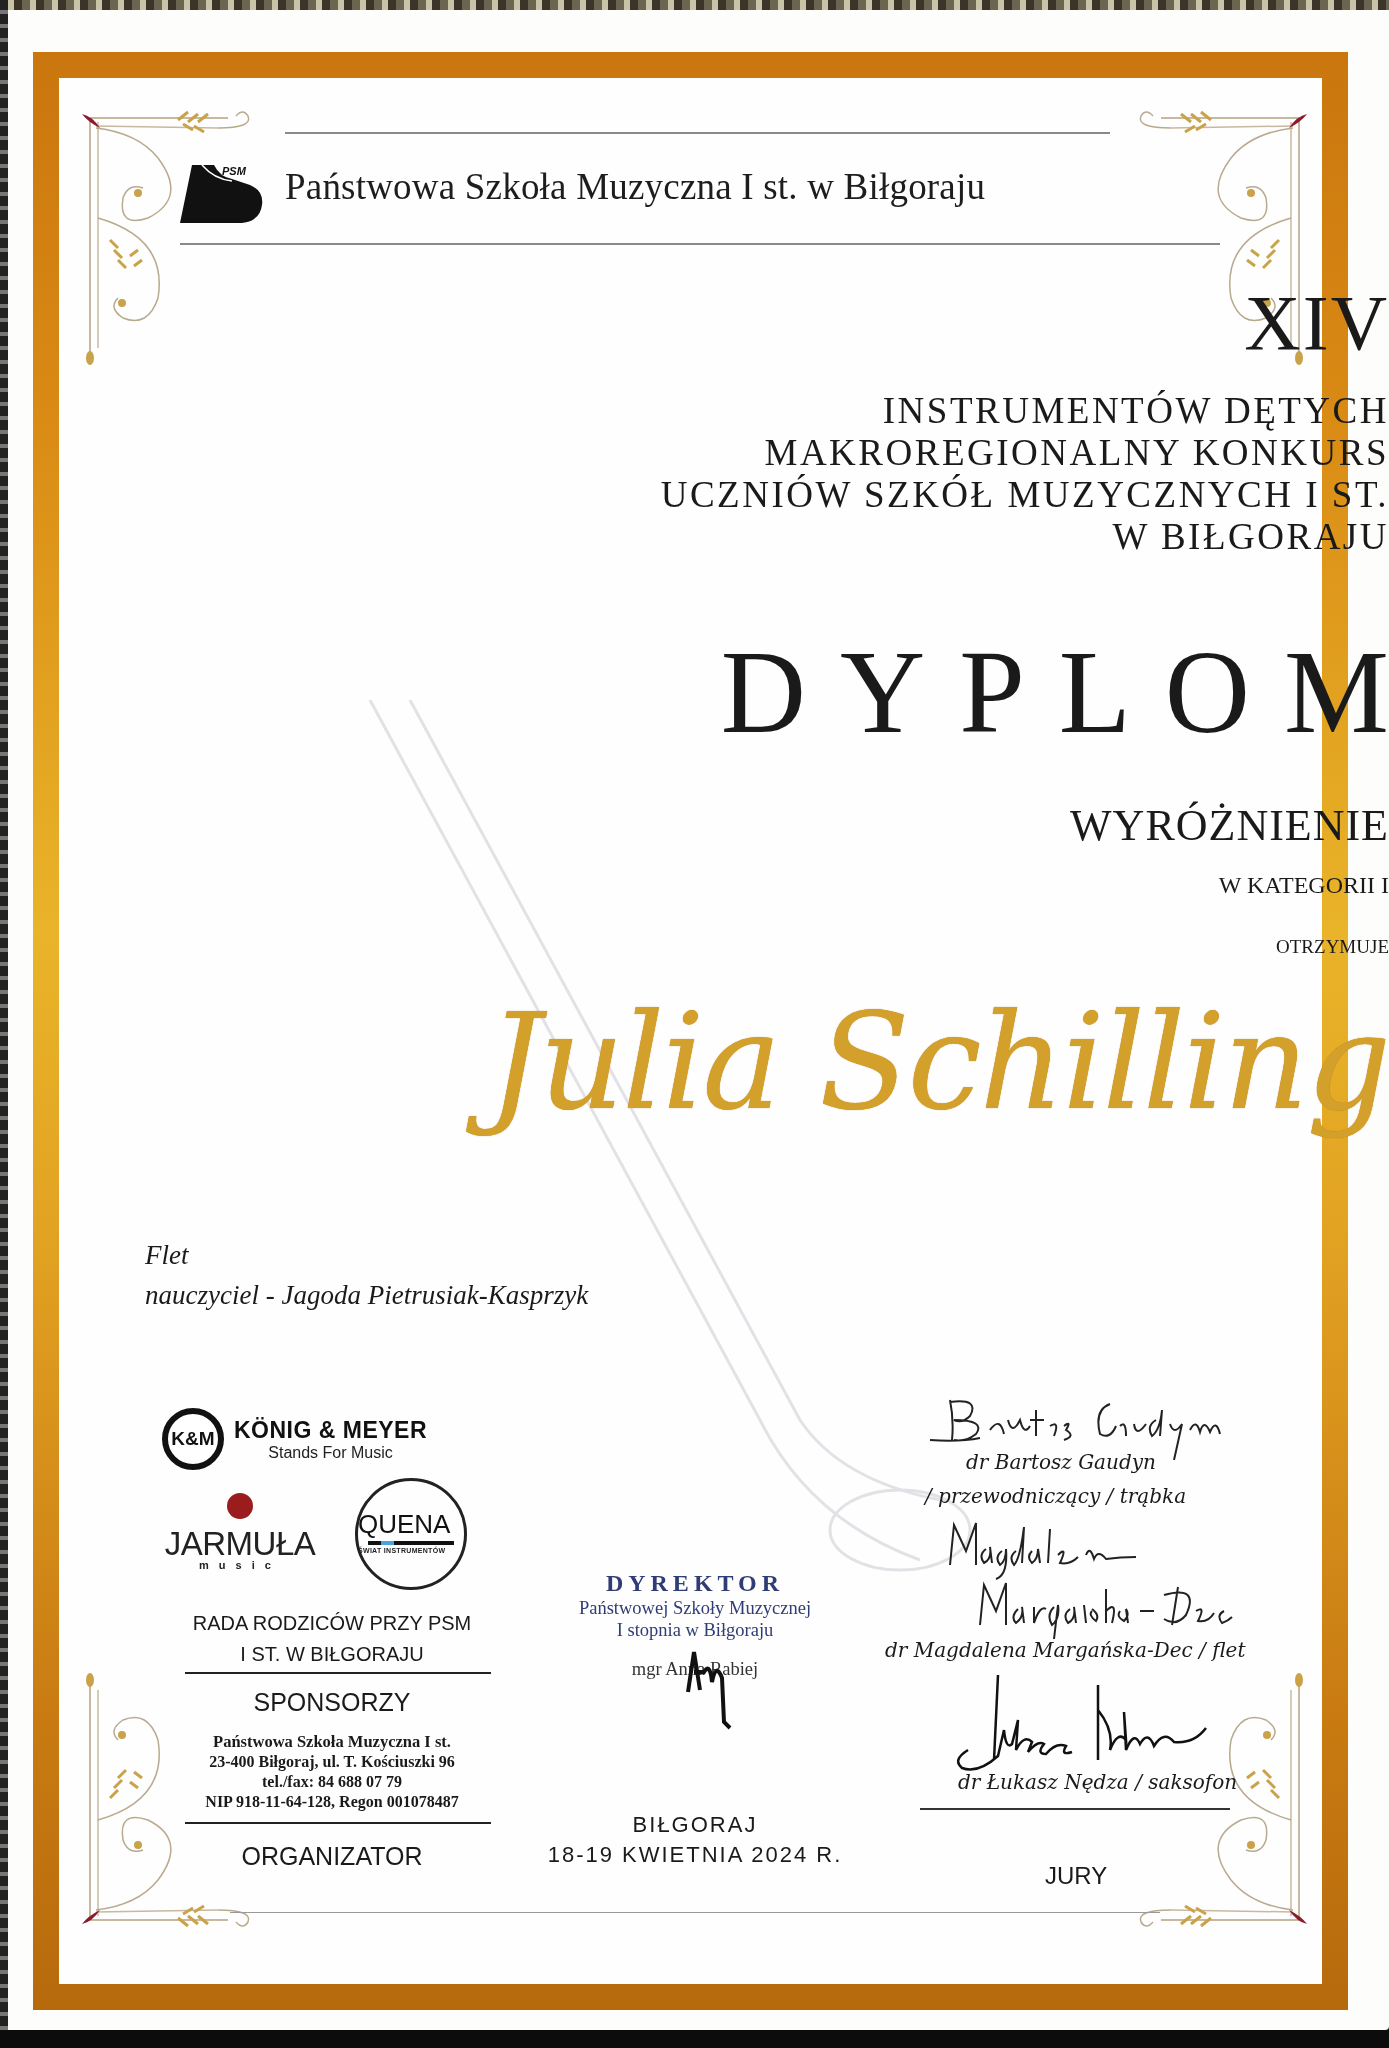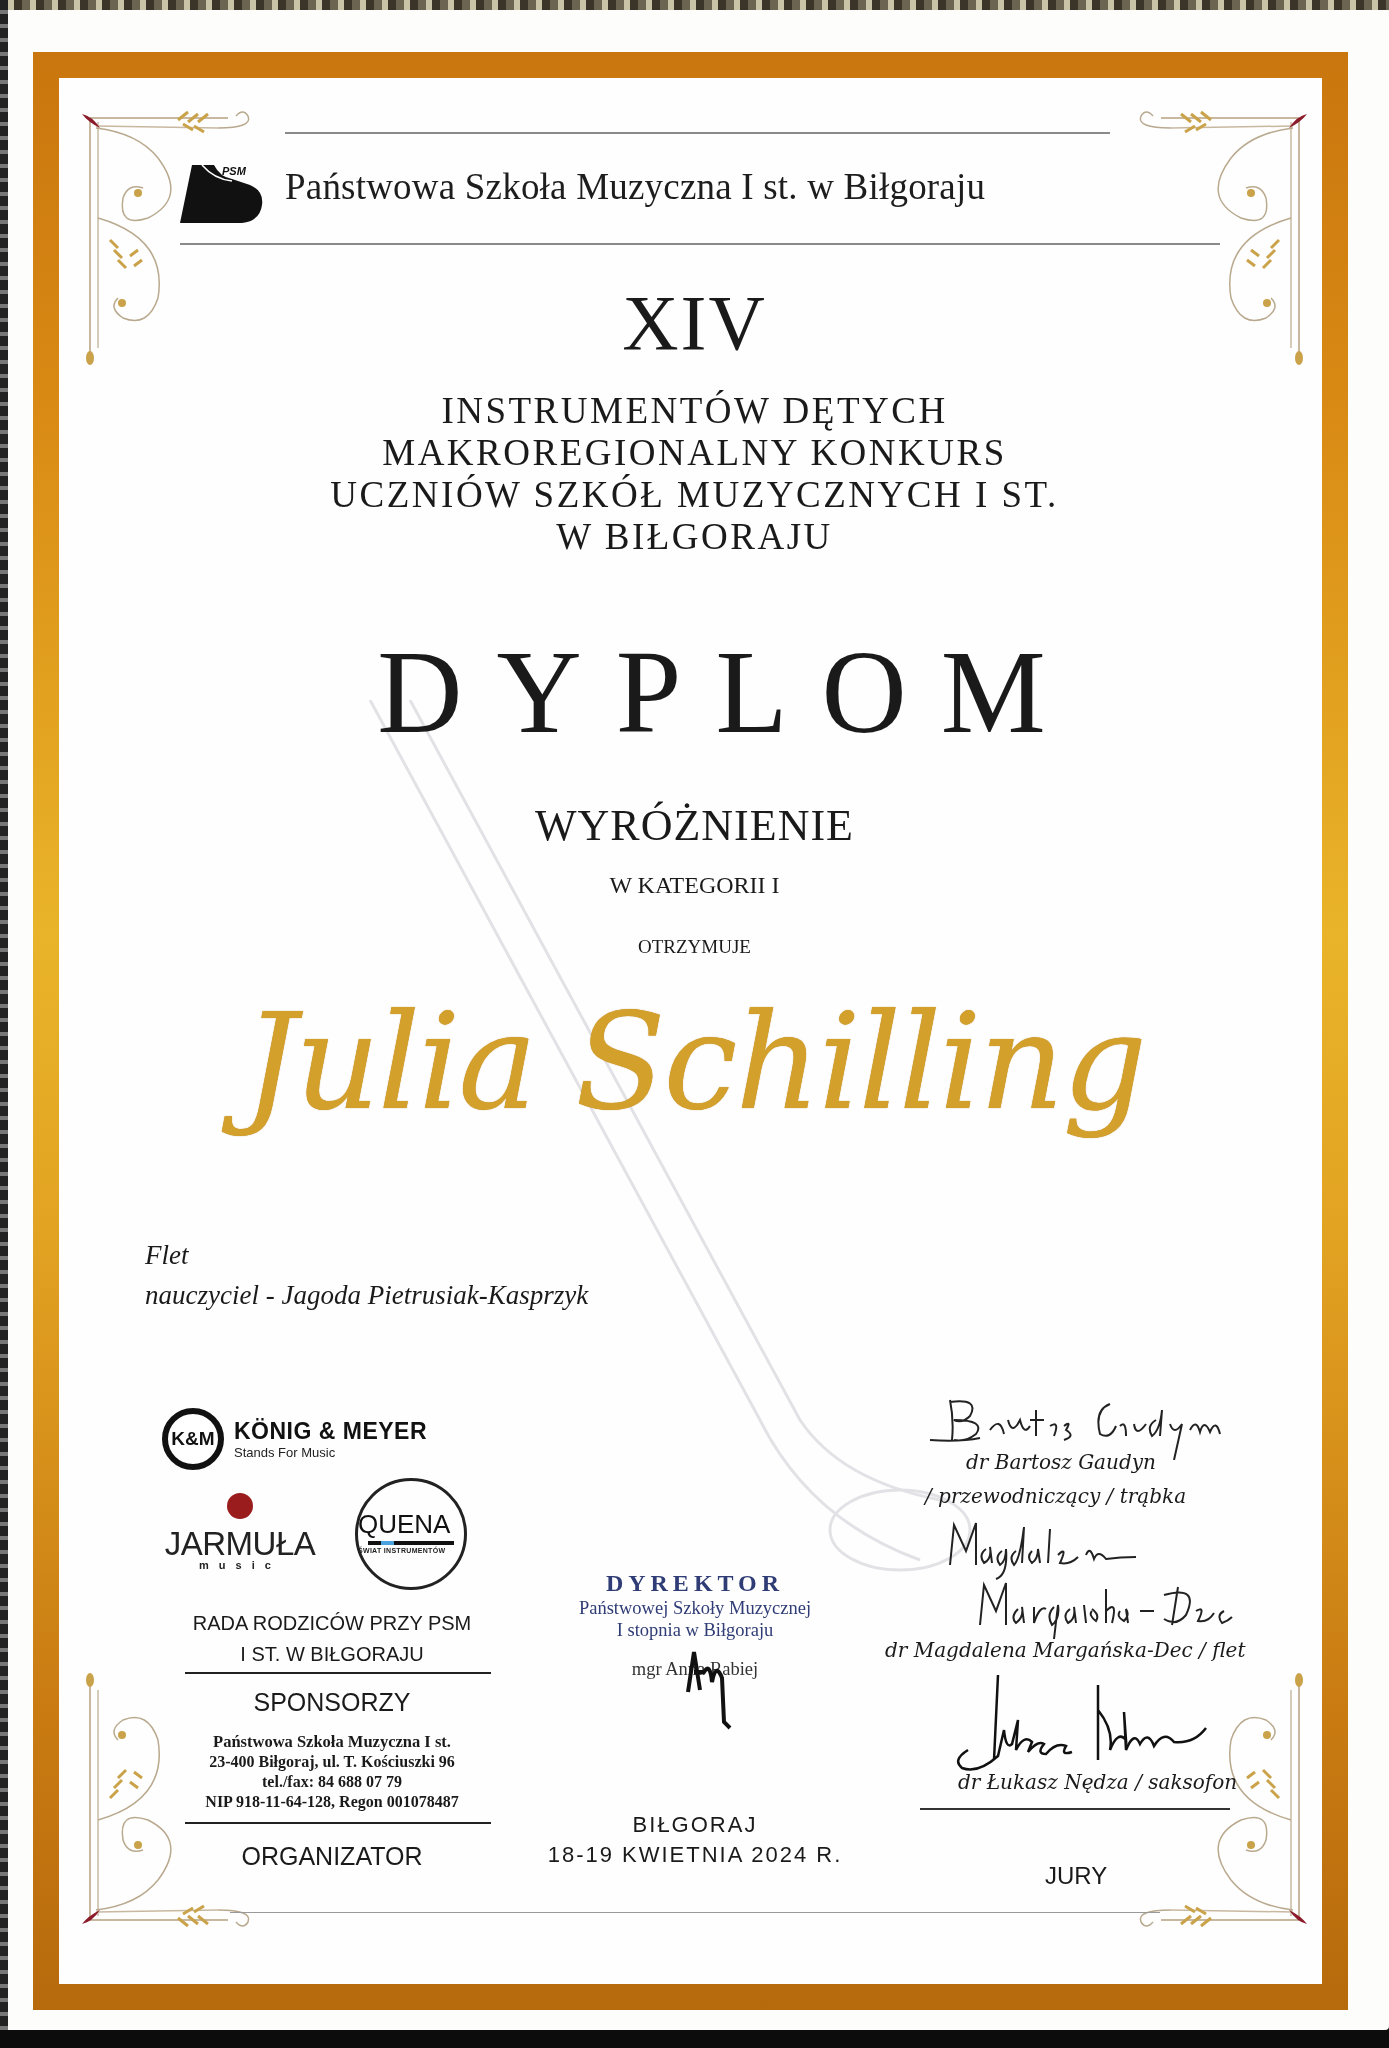--- a/index.html
+++ b/index.html
@@ -45,21 +45,21 @@
   .header-rule-bottom { left:180px; top:243px; width:1040px; }
   .footer-rule { left:230px; top:1912px; width:930px; border-top:1.5px solid #999; }
 
   .logo-psm {
     position:absolute; left:180px; top:163px; width:85px; height:63px;
   }
   .school-title {
     position:absolute; left:285px; top:165px; font-size:37px; color:#1d1d1d;
     font-family:"Liberation Serif", serif; letter-spacing:0.2px;
   }
-  .center { position:absolute; left:0; width:1389px; text-align:center; color:#1a1a1a; }
+  .center { position:absolute; left:0; width:1389px; text-align:right; color:#1a1a1a; }
   .edition { top:278px; font-size:78px; letter-spacing:2px; }
   .contest { top:390px; font-size:37px; line-height:42px; letter-spacing:2.5px; }
   .dyplom { top:625px; font-size:118px; letter-spacing:34px; padding-left:34px; }
   .award { top:800px; font-size:44px; letter-spacing:1px; }
   .category { top:872px; font-size:24px; }
   .receives { top:936px; font-size:19px; }
   .name {
     top:985px; font-size:132px; font-style:italic; color:#d4a02c;
     font-family:"DejaVu Serif", serif; font-weight:normal; letter-spacing:-2px;
     text-shadow:0 0 1px #b07b10;
@@ -70,21 +70,21 @@
   
   .km { position:absolute; left:162px; top:1408px; display:flex; align-items:center; gap:10px; }
   .km-badge {
     width:62px; height:62px; border-radius:50%; border:6px solid #111; box-sizing:border-box;
     display:flex; align-items:center; justify-content:center;
     font-family:"Liberation Sans", sans-serif; font-weight:bold; font-size:19px; color:#111;
     background:#fff; box-shadow: inset 0 0 0 3px #fff;
   }
   .km-text { font-family:"Liberation Sans", sans-serif; }
   .km-name { font-weight:bold; font-size:23px; color:#111; letter-spacing:0.5px; }
-  .km-sub { font-size:13px; color:#222; }
+  .km-sub { font-size:16px; color:#222;text-align:center; }
   .jarmula { position:absolute; left:160px; top:1493px; text-align:center; width:160px; font-family:"Liberation Sans", sans-serif; }
   .jar-dot { width:26px; height:26px; border-radius:50%; background:#9b1c1c; margin:0 auto 6px auto; }
   .jar-name { font-size:33px; color:#222; letter-spacing:-0.5px; }
   .jar-sub { font-size:11px; letter-spacing:10px; font-weight:bold; color:#222; margin-top:-4px; }
   .quena {
     position:absolute; left:355px; top:1478px; width:112px; height:112px; border-radius:50%;
     border:3px solid #222; box-sizing:border-box; text-align:left; font-family:"Liberation Sans", sans-serif;
   }
   .quena-name { margin-top:28px; font-size:26px; color:#111; }
   .quena-bar { width:86px; height:4px; margin:1px auto 2px auto; background:linear-gradient(90deg,#111 0 15%,#4aa3df 15% 30%,#111 30%); }

